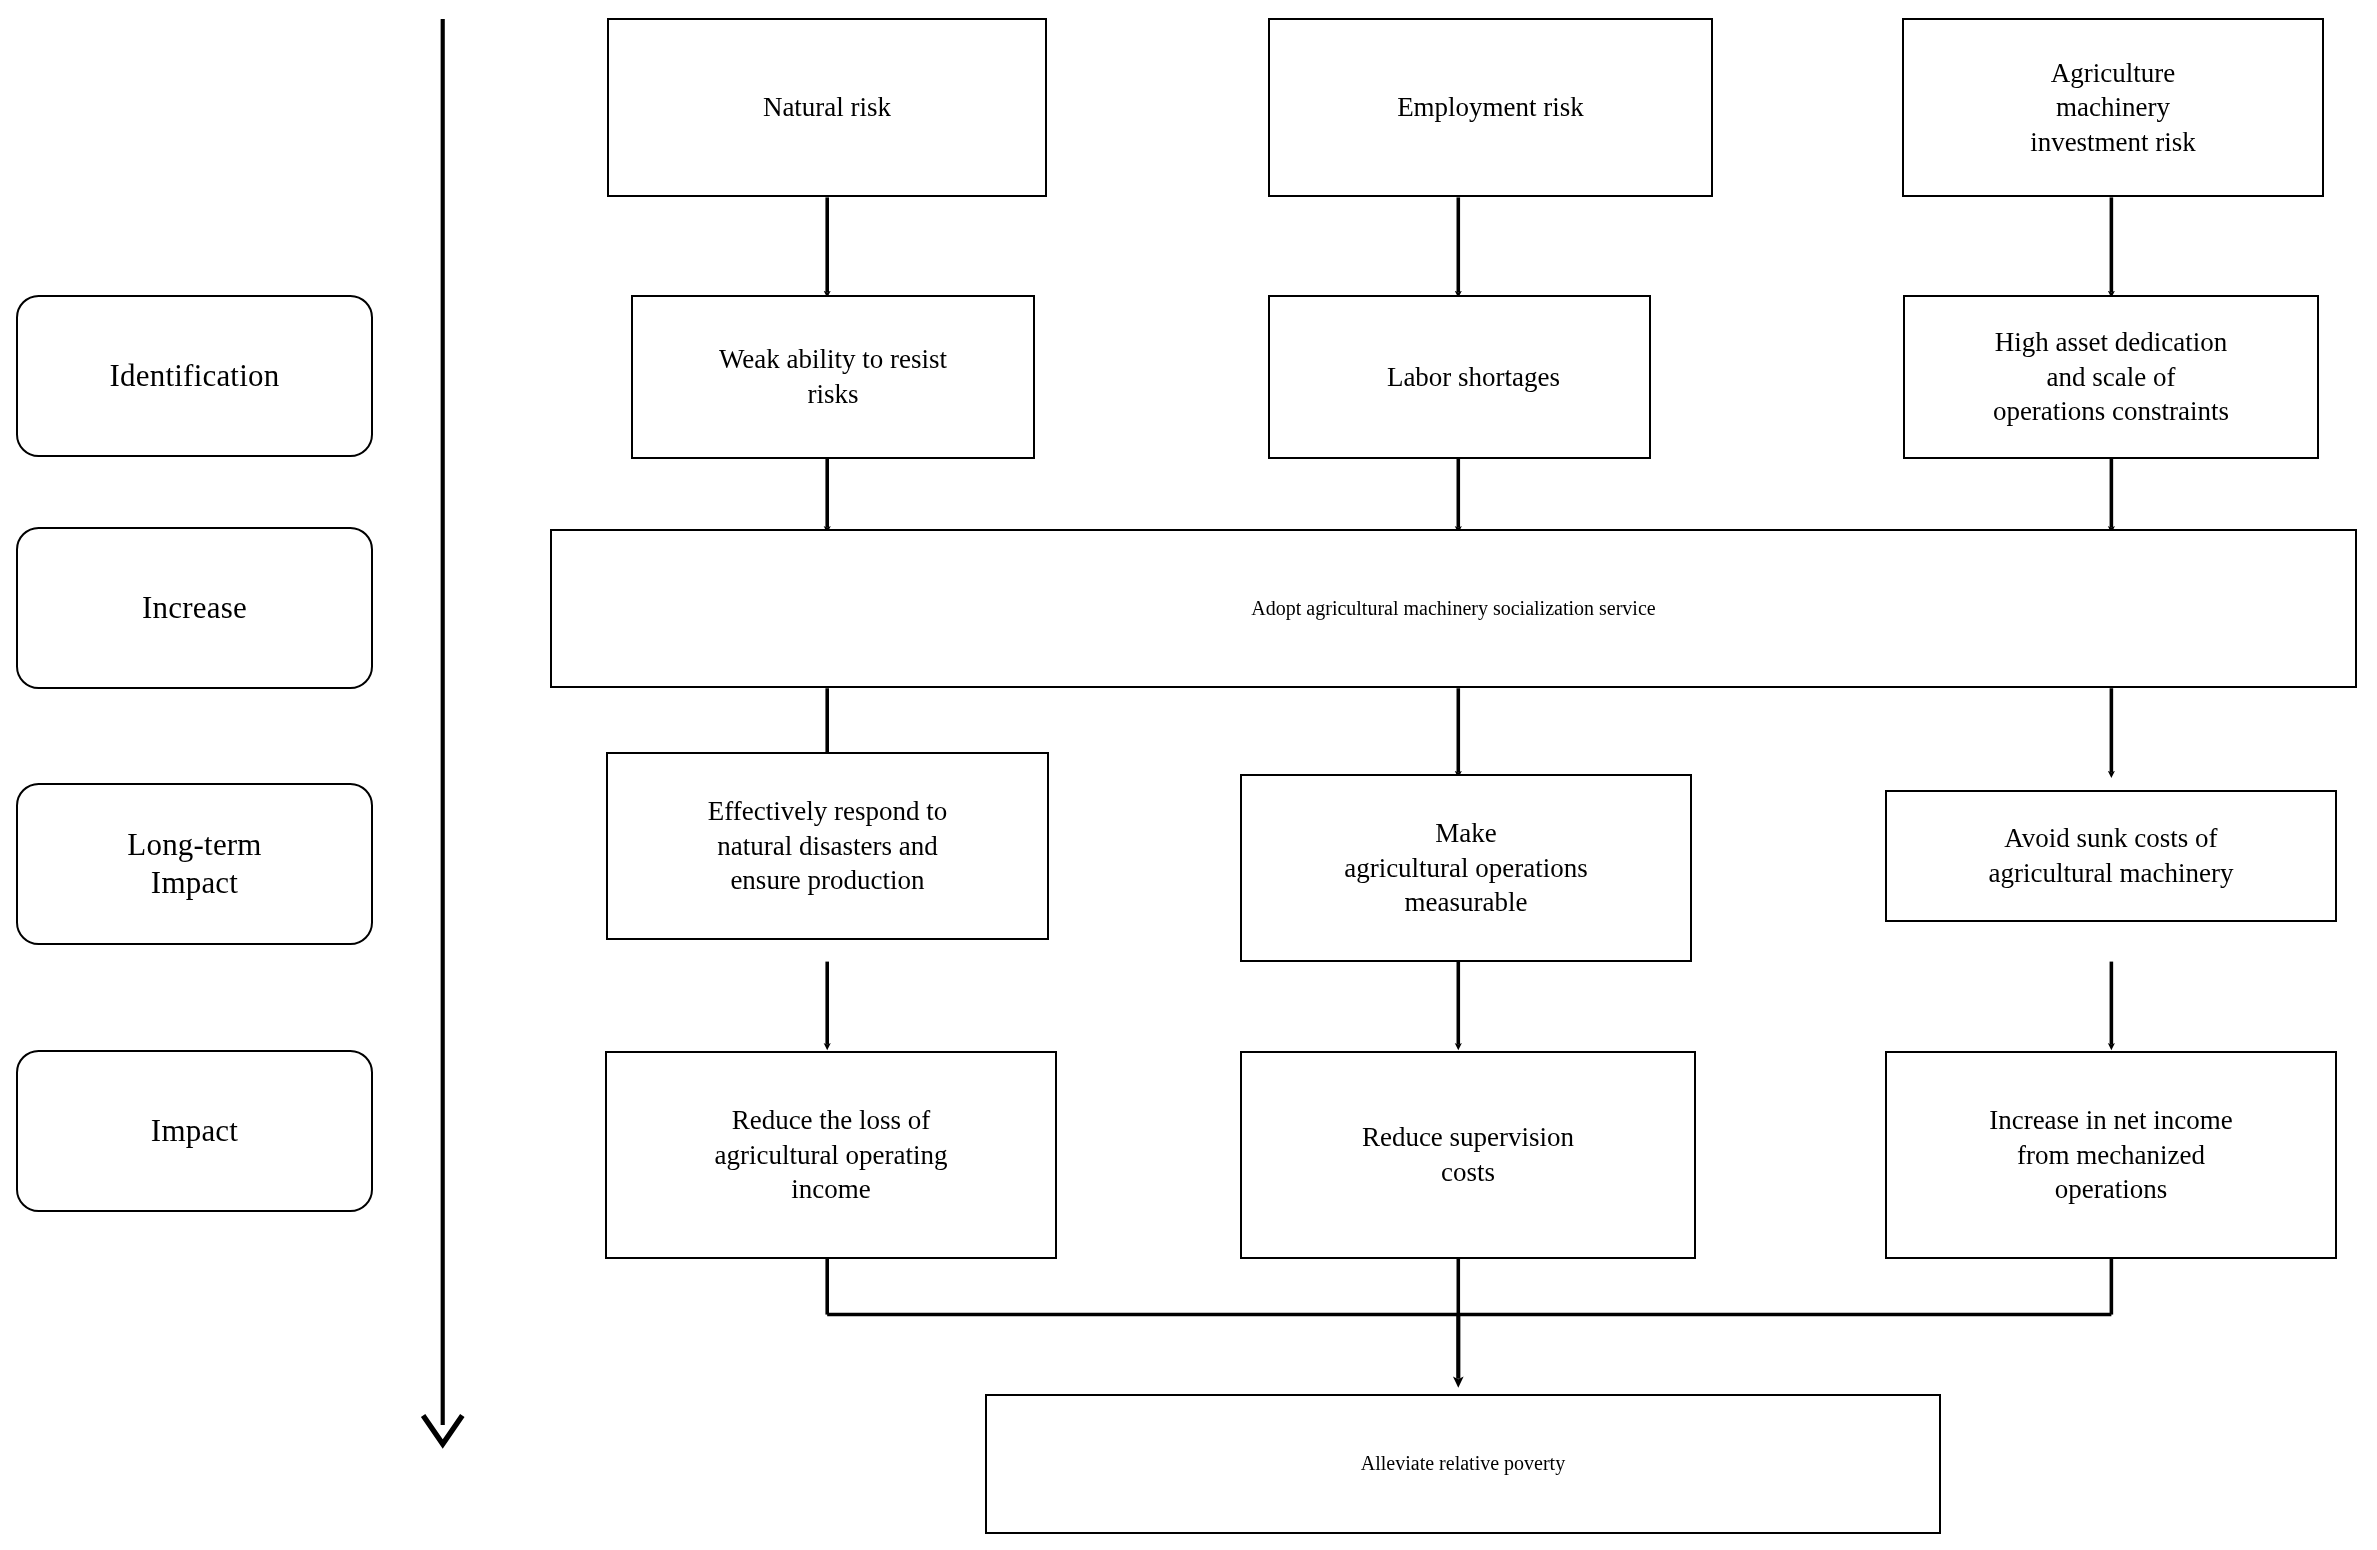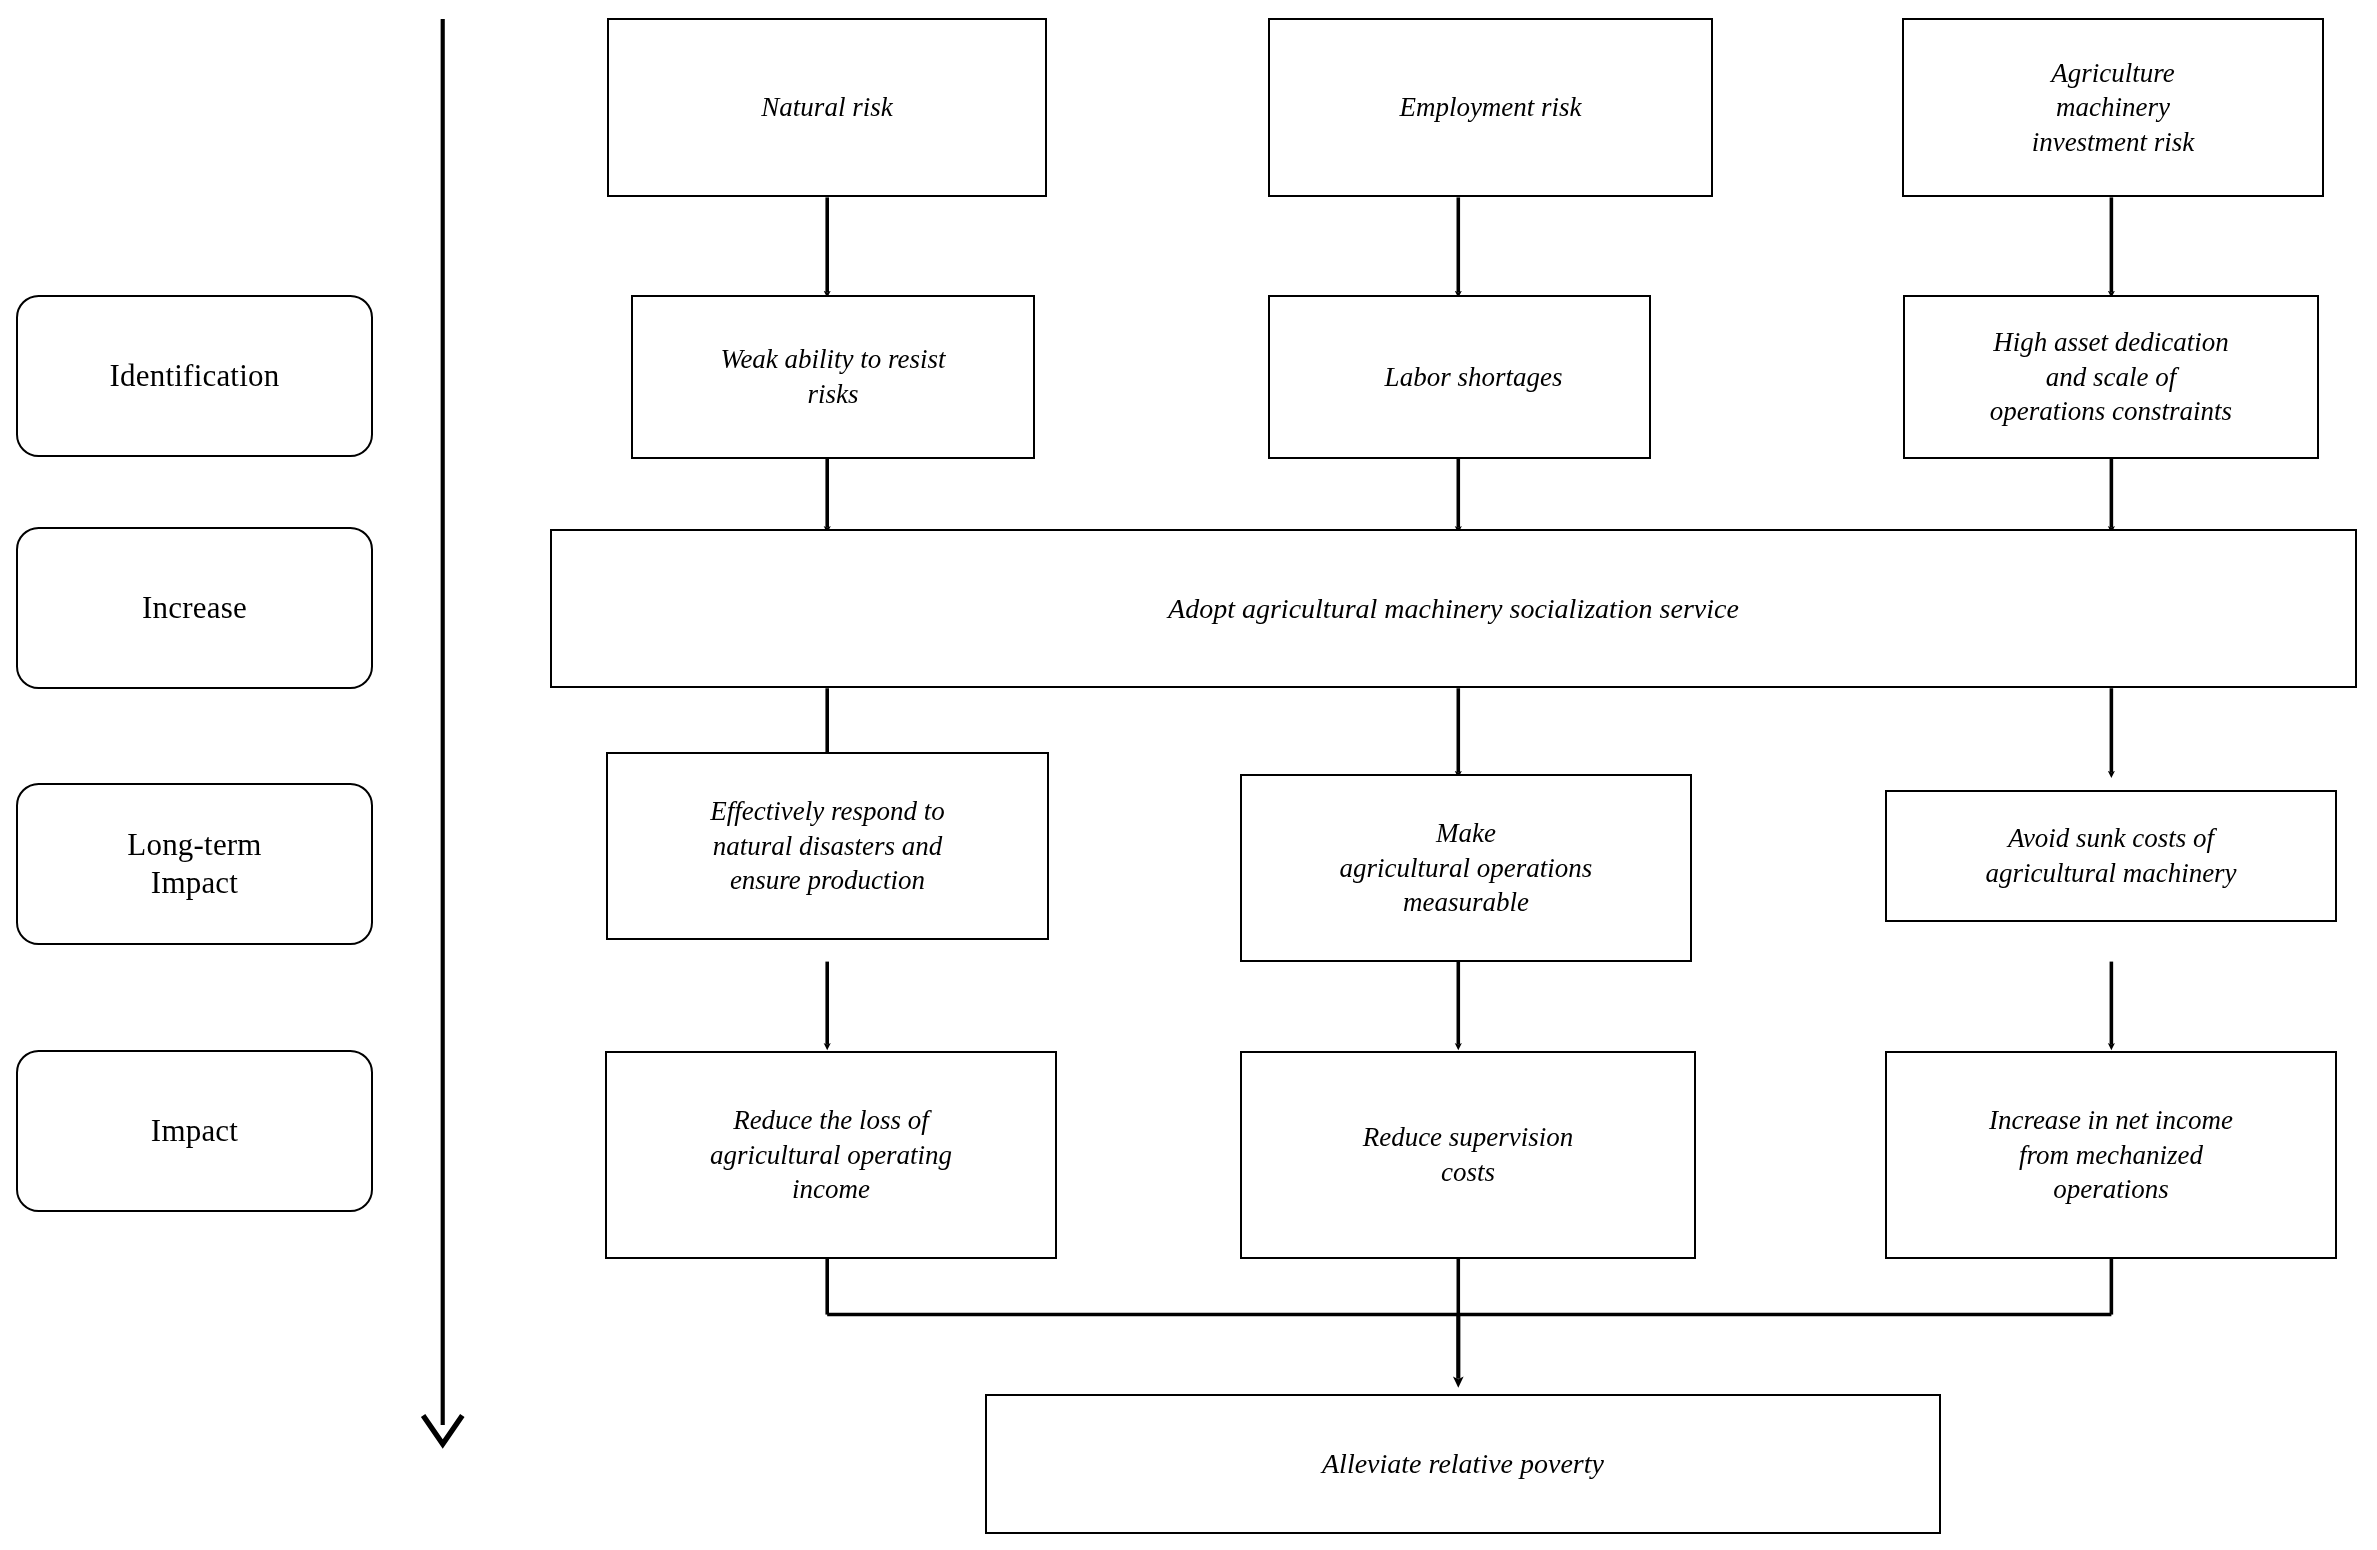--- a/index.html
+++ b/index.html
@@ -41,29 +41,28 @@
   .node {
     position: absolute;
     box-sizing: border-box;
     border: 2.4px solid #000000;
     background: #ffffff;
     display: flex;
     align-items: center;
     justify-content: center;
     text-align: center;
     color: #000000;
-    font-style: italic;
   }
   .node-label {
     font-size: 27px;
     line-height: 1.28;
     padding: 0 8.3px;
     white-space: pre-line;
   }
-  .node.wide .node-label { font-size: 28px; }
+  .node.wide .node-label { font-size: 20px; }
 
   
   .edges {
     position: absolute;
     left: 0; top: 0;
     width: 2377px;
     height: 1550px;
     pointer-events: none;
   }
 </style>

